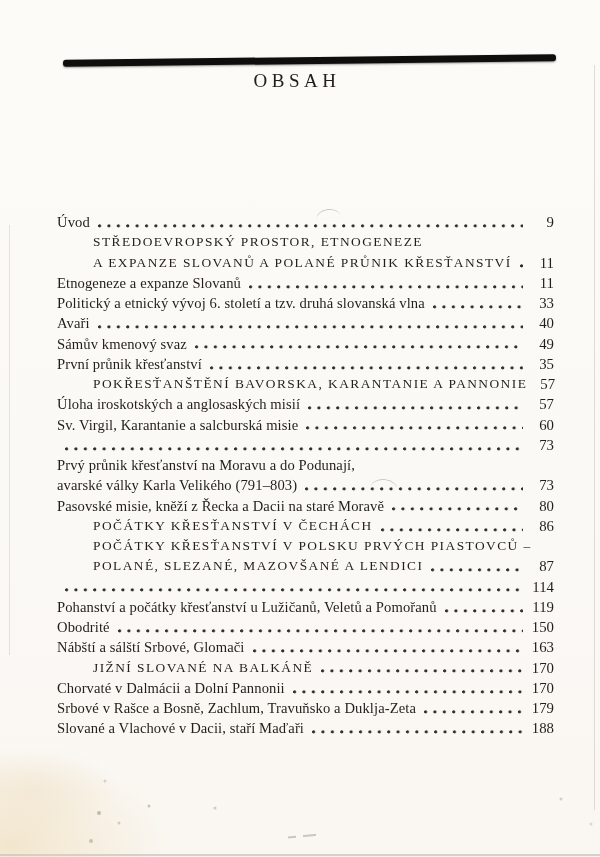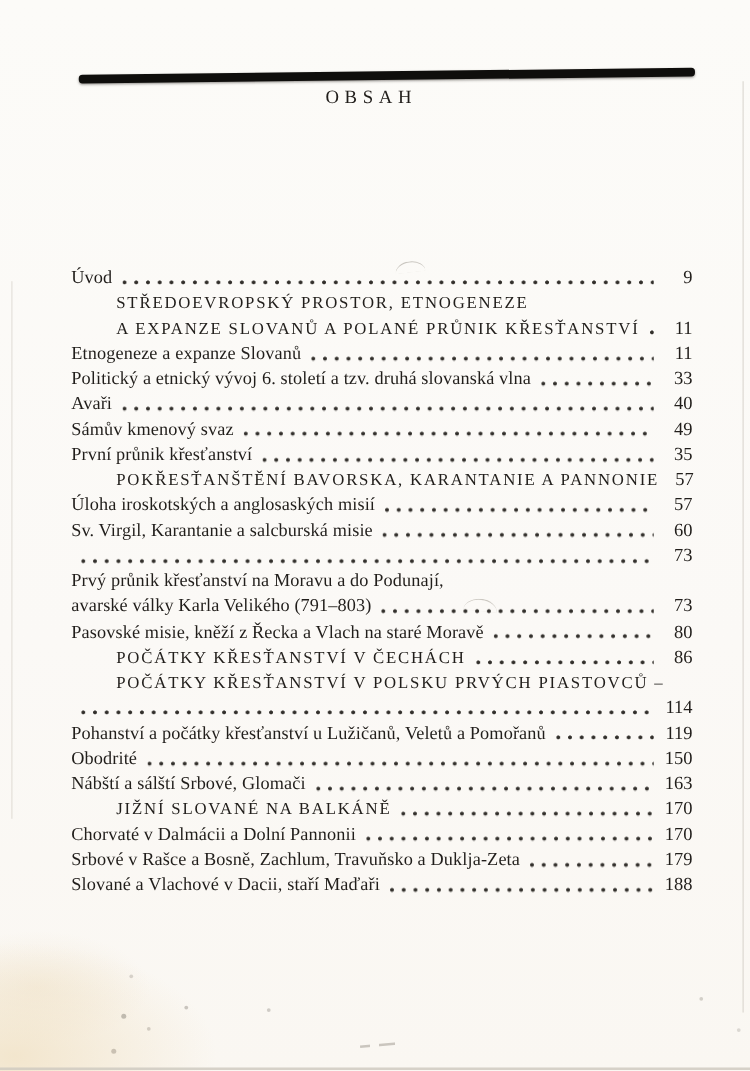--- a/index.html
+++ b/index.html
@@ -37,21 +37,21 @@
     border-radius:50% 50% 0 0/100% 100% 0 0;opacity:.45;transform:rotate(-7deg);}
   .squiggle-b{position:absolute;left:371px;top:479px;width:27px;height:9px;border-top:1.5px solid #938d82;
     border-radius:50% 50% 0 0/100% 100% 0 0;opacity:.45;transform:rotate(6deg);}
   .smudge-bottom{position:absolute;left:288px;top:835px;width:32px;height:2px;opacity:.5;transform:rotate(-5deg);
     background:linear-gradient(90deg,#9a948a 0 8px,transparent 8px 15px,#9a948a 15px 28px,transparent 28px);}
 
   
   .title{
     position:absolute;left:0;top:70px;width:580px;margin:0;
     text-align:center;text-indent:14px;
-    font-size:15px;font-weight:500;letter-spacing:4.5px;color:var(--ink,#211e1b);
+    font-size:19px;font-weight:500;letter-spacing:4.5px;color:var(--ink,#211e1b);
   }
 
   
   .toc{position:absolute;left:57px;top:212px;width:497px;}
   .row{display:flex;align-items:center;height:20.25px;white-space:nowrap;}
   .row .t{font-size:14.6px;line-height:20.25px;letter-spacing:.1px;}
   .row.caps .t{font-size:13.4px;letter-spacing:1.45px;margin-left:36px;}
   .row .leader{
     flex:1;align-self:flex-end;height:4px;margin:0 5px 4.5px 8px;
     background-image:radial-gradient(circle at 1.6px 1.9px, #33302c 1.2px, rgba(0,0,0,0) 1.9px);
@@ -156,37 +156,42 @@
         <span class="pg"></span>
       </div>
 
       <div class="row">
         <span class="t">avarské války Karla Velikého (791–803)</span>
         <span class="leader"></span>
         <span class="pg">73</span>
       </div>
 
       <div class="row">
-        <span class="t">Pasovské misie, kněží z Řecka a Vlach na staré Moravě</span>
+        <span class="t">Pasovské misie, kněží z Řecka a Dacii na staré Moravě</span>
         <span class="leader"></span>
         <span class="pg">80</span>
       </div>
 
       <div class="row caps">
         <span class="t">POČÁTKY KŘESŤANSTVÍ V ČECHÁCH</span>
         <span class="leader"></span>
         <span class="pg">86</span>
       </div>
 
       <div class="row caps nopage">
         <span class="t">POČÁTKY KŘESŤANSTVÍ V POLSKU PRVÝCH PIASTOVCŮ –</span>
         <span class="leader"></span>
         <span class="pg"></span>
       </div>
 
+      <div class="row caps">
+        <span class="t">POLANÉ, SLEZANÉ, MAZOVŠANÉ A LENDICI</span>
+        <span class="leader"></span>
+        <span class="pg">87</span>
+      </div>
 
       <div class="row caps">
         <span class="leader"></span>
         <span class="pg">114</span>
       </div>
 
       <div class="row">
         <span class="t">Pohanství a počátky křesťanství u Lužičanů, Veletů a Pomořanů</span>
         <span class="leader"></span>
         <span class="pg">119</span>

